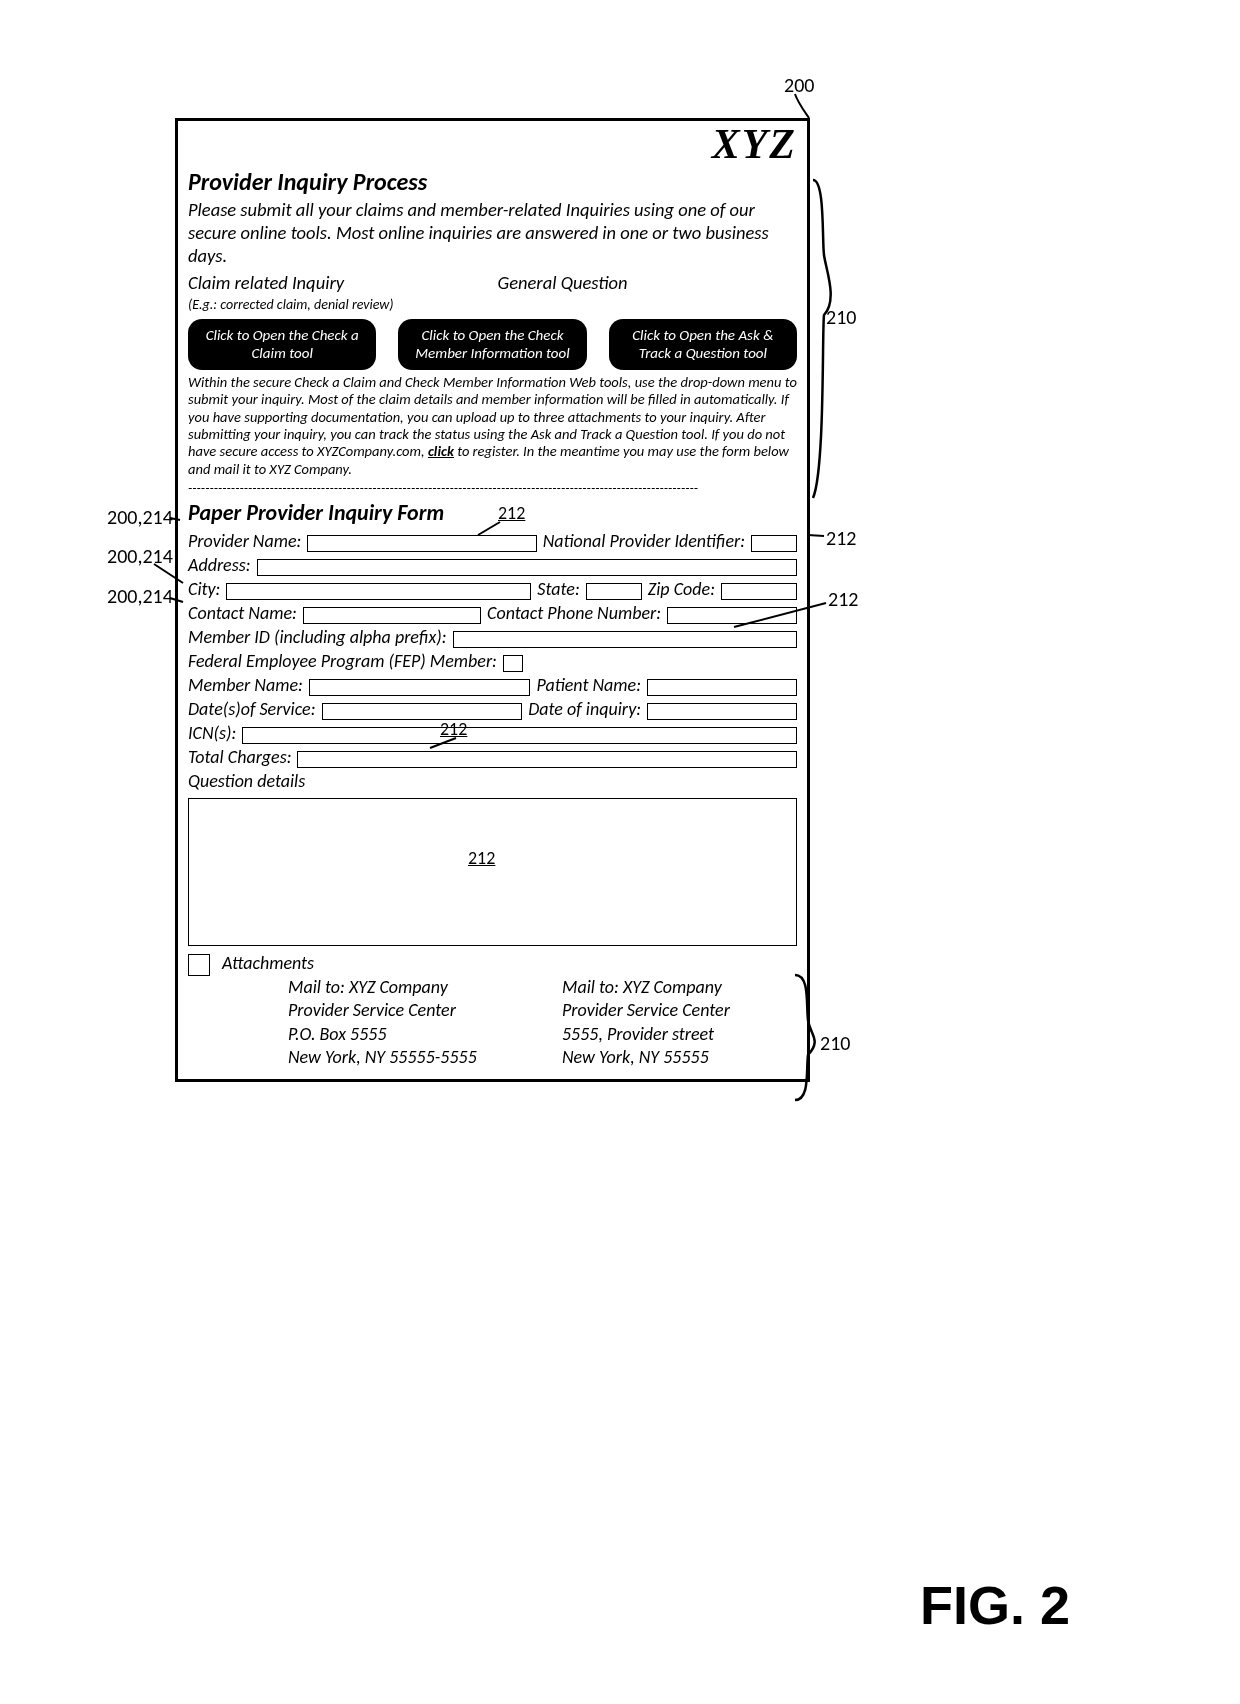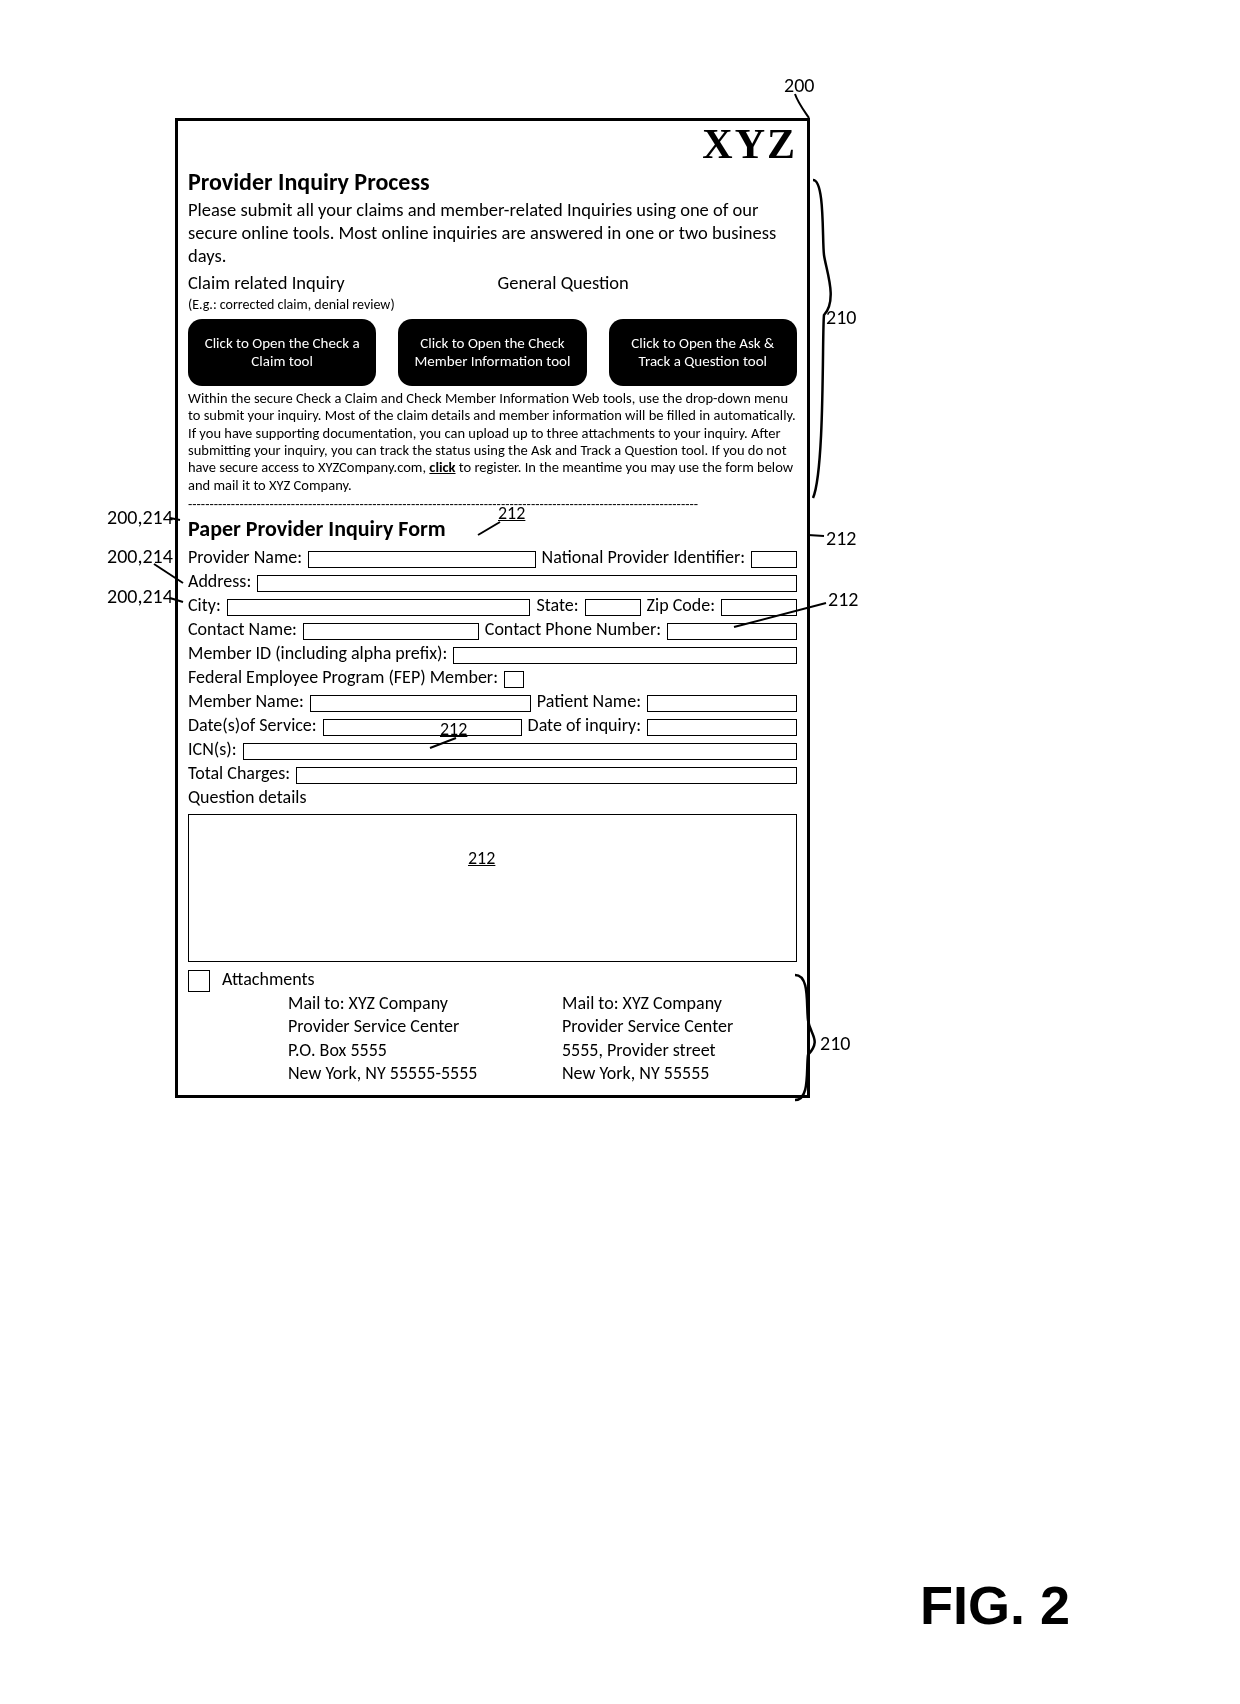--- a/index.html
+++ b/index.html
@@ -11,20 +11,21 @@
     height: 1704px;
     position: relative;
   }
   .outer {
     position: absolute;
     left: 175px;
     top: 118px;
     width: 635px;
     border: 3px solid #000;
     padding: 0 10px 10px 10px;
+    font-style: italic;
   }
   .logo {
     text-align: right;
     font-family: "Times New Roman", serif;
     font-weight: 900;
     font-size: 42px;
     letter-spacing: 2px;
     margin: 0;
     line-height: 1;
     padding-top: 2px;
@@ -50,21 +51,21 @@
     justify-content: space-between;
     margin-top: 6px;
     gap: 22px;
   }
   .btn {
     background: #000;
     color: #fff;
     border-radius: 14px;
     font-size: 15px;
     text-align: center;
-    padding: 16px 12px;
+    padding: 8px 12px;
     flex: 1;
     line-height: 1.15;
   }
   .infotext {
     font-size: 14.5px;
     line-height: 1.2;
     margin-top: 4px;
   }
   .infotext .clk { font-weight: 700; text-decoration: underline; }
   .dashes {

